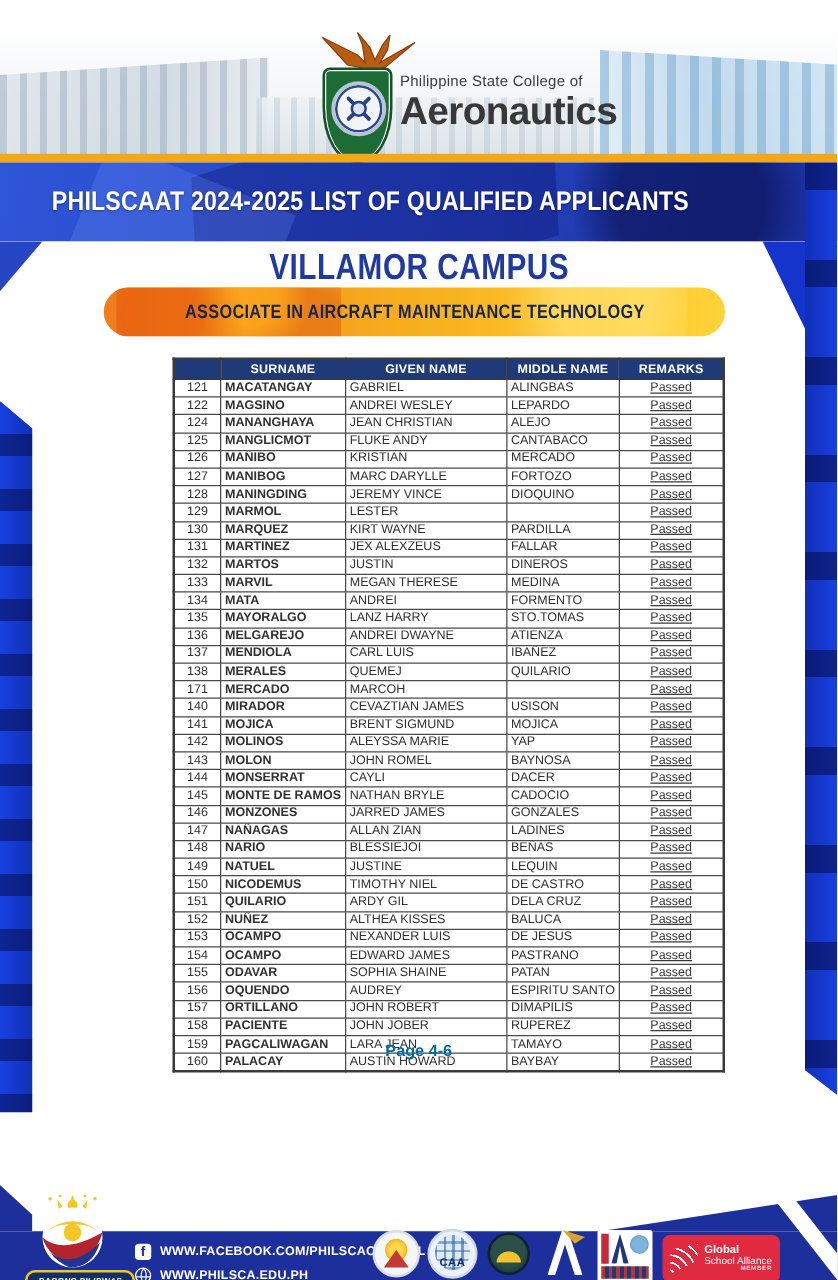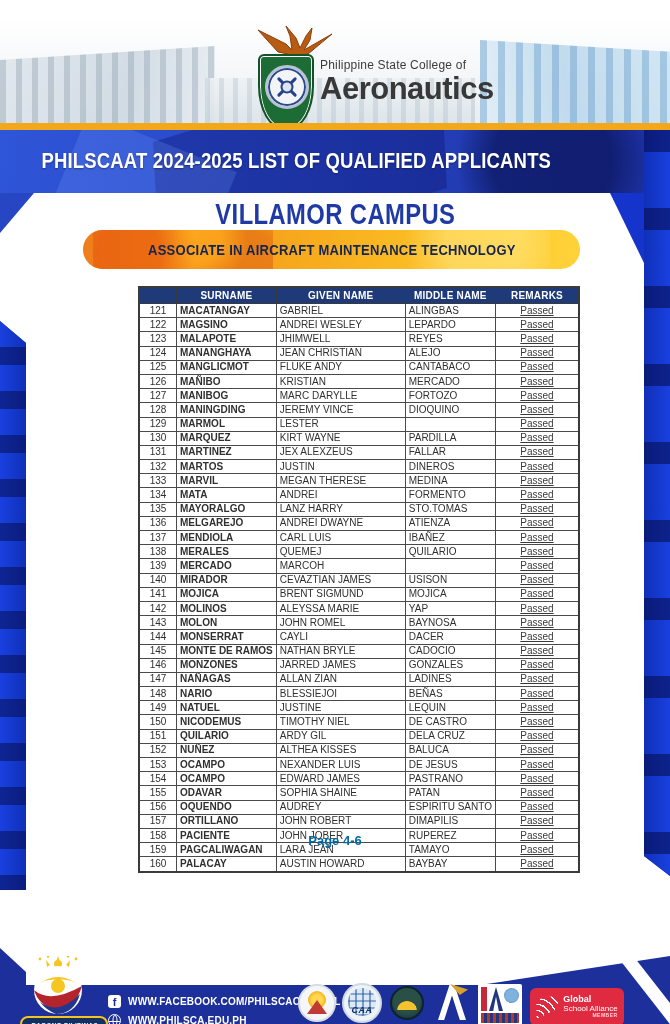--- a/index.html
+++ b/index.html
@@ -131,21 +131,21 @@
   .contact-text{color:#ffffff;font-size:10px;font-weight:bold;letter-spacing:.2px;white-space:nowrap;}
 
   .partners{position:absolute;left:296px;top:964px;width:330px;height:50px;}
   .p-circle{position:absolute;border-radius:50%;}
   .seal-philsca{left:2px;top:2px;width:38px;height:38px;background:#f5f6f8;border:2px solid #d8dce4;
     box-sizing:border-box;overflow:hidden;}
   .seal-philsca .sun{position:absolute;left:8px;top:5px;width:18px;height:18px;border-radius:50%;
     background:radial-gradient(circle,#ffd84d 0 40%,#f5b31c 70%,transparent 72%);}
   .seal-philsca .tri{position:absolute;left:7px;top:14px;width:0;height:0;
     border-left:10px solid transparent;border-right:10px solid transparent;border-bottom:14px solid #c23a34;}
-  .seal-caa{left:46px;top:1px;width:40px;height:40px;background:#eef3f8;border:2px solid #cfd8e4;box-sizing:border-box;overflow:hidden;font-style:italic;}
+  .seal-caa{left:46px;top:1px;width:40px;height:40px;background:#eef3f8;border:2px solid #cfd8e4;box-sizing:border-box;overflow:hidden;}
   .seal-caa .grid{position:absolute;left:4px;top:3px;width:28px;height:28px;border-radius:50%;
     background:
       repeating-linear-gradient(90deg, rgba(40,90,160,.55) 0 2px, transparent 2px 7px),
       repeating-linear-gradient(0deg, rgba(40,90,160,.45) 0 2px, transparent 2px 7px),
       radial-gradient(circle,#dce9f6 0 70%,#b9cfe6 100%);}
   .seal-caa .caa-text{position:absolute;left:0;bottom:6px;width:100%;text-align:center;
     font-size:9px;font-weight:bold;color:#11306b;letter-spacing:.5px;}
   .seal-wings{left:94px;top:4px;width:34px;height:34px;background:radial-gradient(circle at 50% 40%,#2a4f46 0 55%,#122b3a 100%);
     border:2px solid #0d2230;box-sizing:border-box;overflow:hidden;}
   .seal-wings .wing{position:absolute;left:4px;top:12px;width:22px;height:10px;
@@ -250,27 +250,20 @@
           <td class="c4">Passed</td>
         </tr>
         <tr>
           <td class="c0">122</td>
           <td class="c1">MAGSINO</td>
           <td class="c2">ANDREI WESLEY</td>
           <td class="c3">LEPARDO</td>
           <td class="c4">Passed</td>
         </tr>
         <tr>
-          <td class="c0">123</td>
-          <td class="c1">MALAPOTE</td>
-          <td class="c2">JHIMWELL</td>
-          <td class="c3">REYES</td>
-          <td class="c4">Passed</td>
-        </tr>
-        <tr>
           <td class="c0">124</td>
           <td class="c1">MANANGHAYA</td>
           <td class="c2">JEAN CHRISTIAN</td>
           <td class="c3">ALEJO</td>
           <td class="c4">Passed</td>
         </tr>
         <tr>
           <td class="c0">125</td>
           <td class="c1">MANGLICMOT</td>
           <td class="c2">FLUKE ANDY</td>
@@ -362,21 +355,21 @@
           <td class="c4">Passed</td>
         </tr>
         <tr>
           <td class="c0">138</td>
           <td class="c1">MERALES</td>
           <td class="c2">QUEMEJ</td>
           <td class="c3">QUILARIO</td>
           <td class="c4">Passed</td>
         </tr>
         <tr>
-          <td class="c0">139</td>
+          <td class="c0">171</td>
           <td class="c1">MERCADO</td>
           <td class="c2">MARCOH</td>
           <td class="c3"></td>
           <td class="c4">Passed</td>
         </tr>
         <tr>
           <td class="c0">140</td>
           <td class="c1">MIRADOR</td>
           <td class="c2">CEVAZTIAN JAMES</td>
           <td class="c3">USISON</td>

